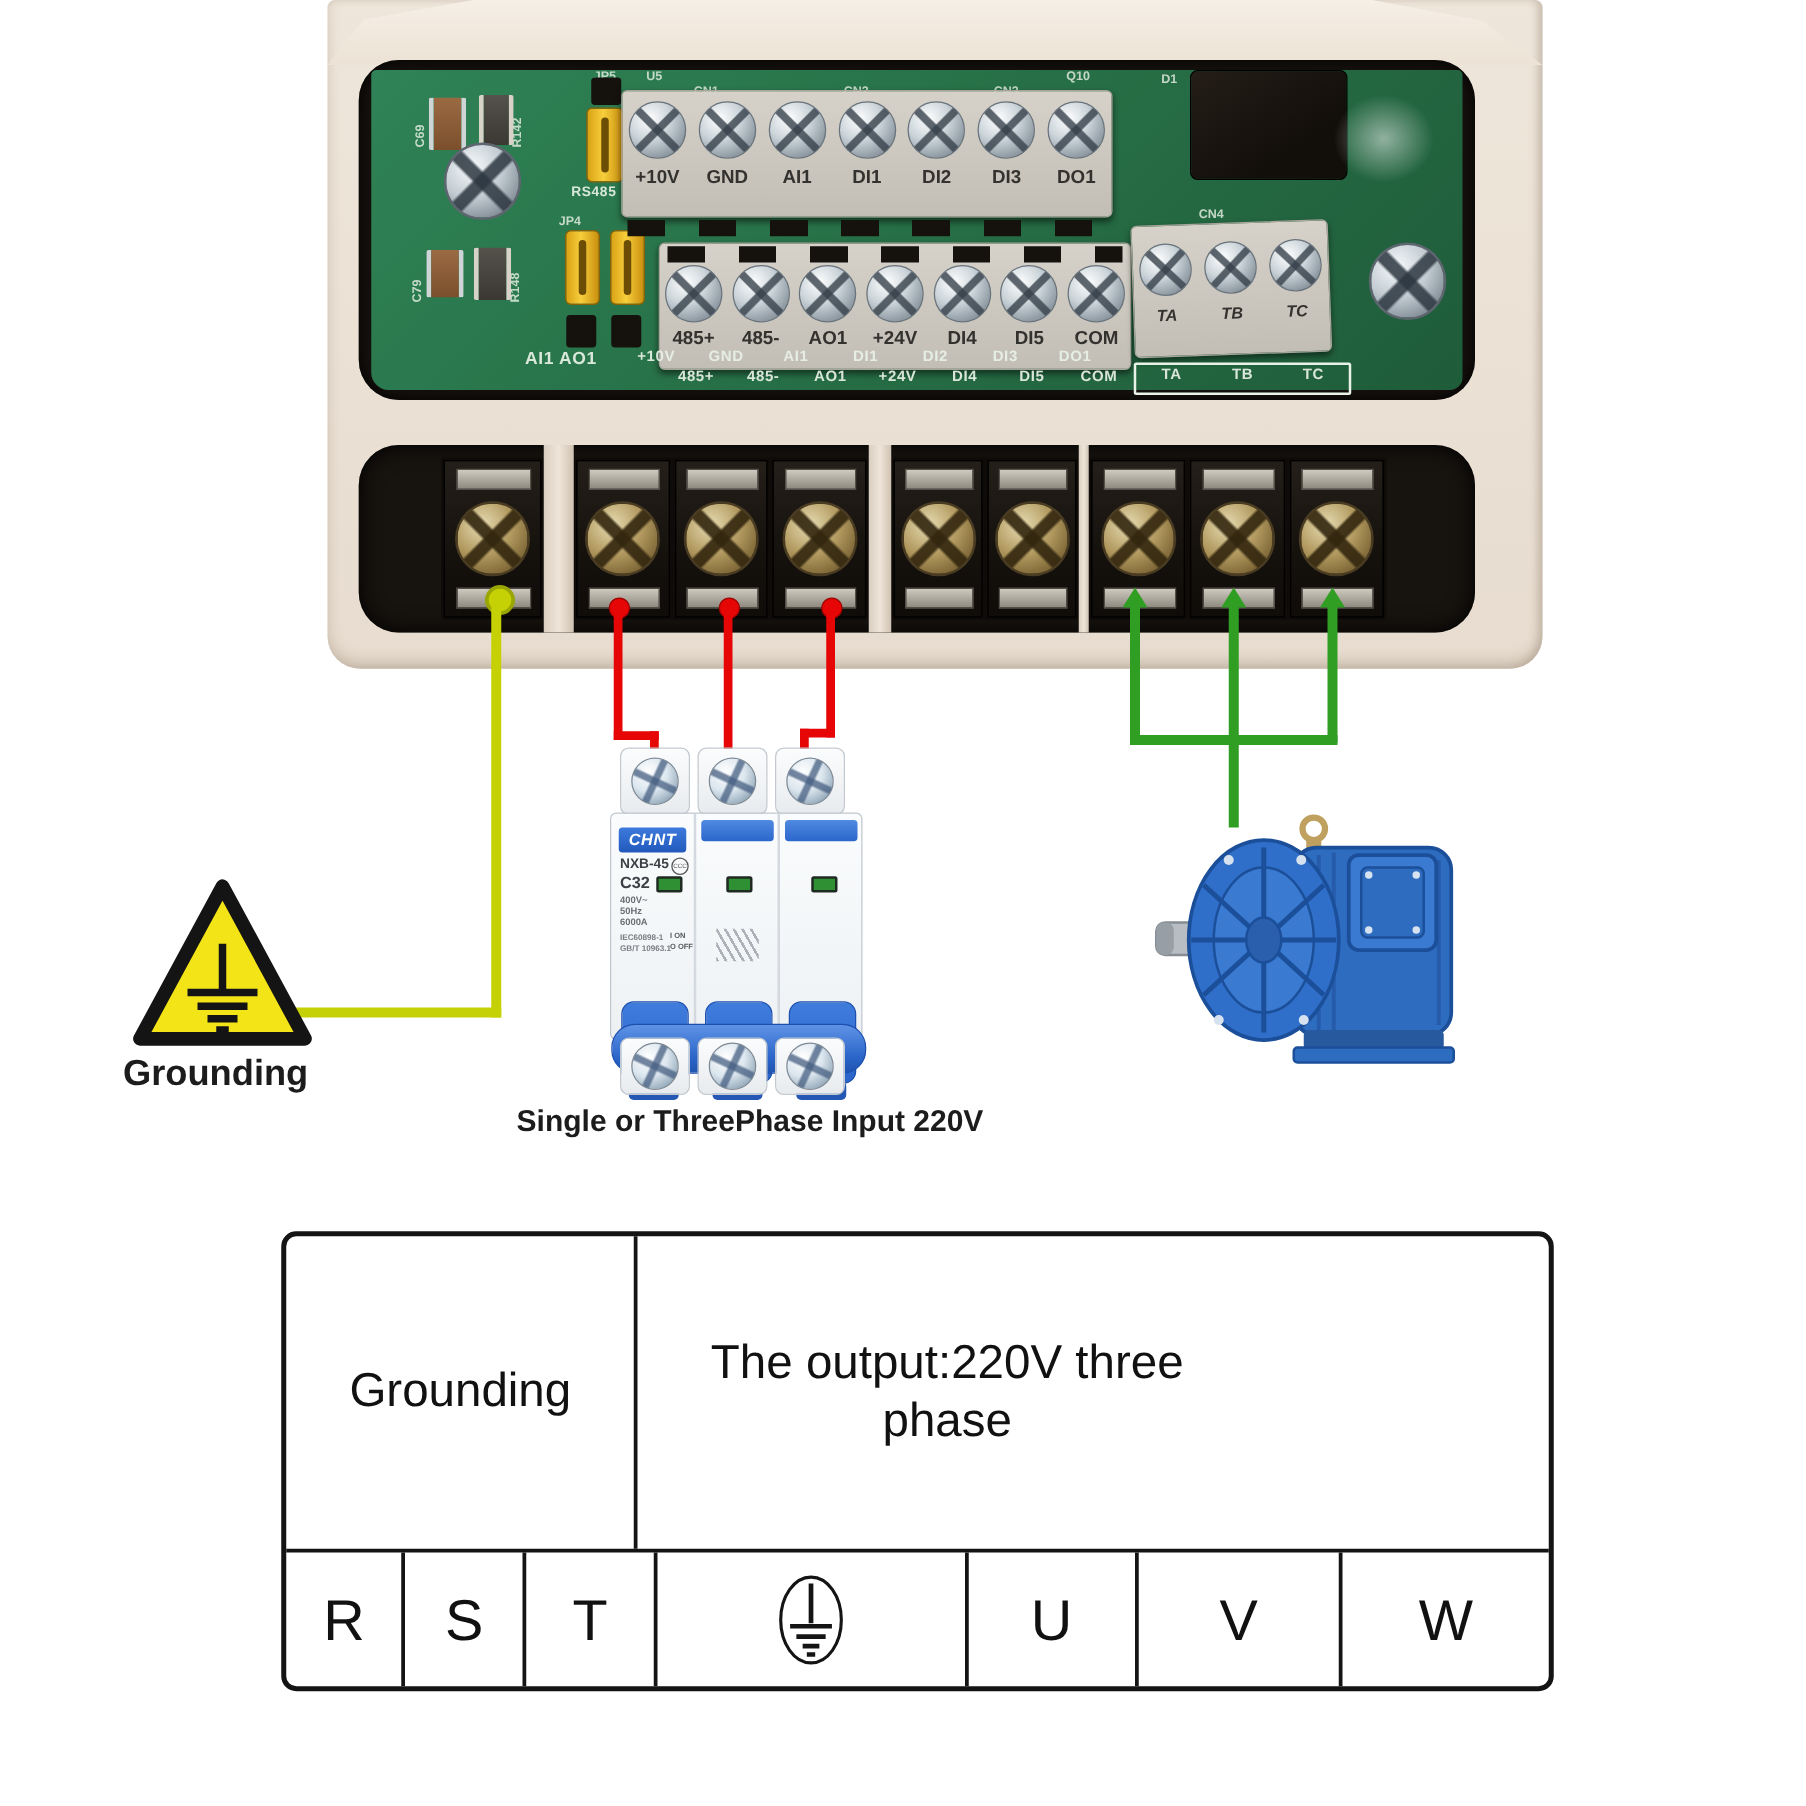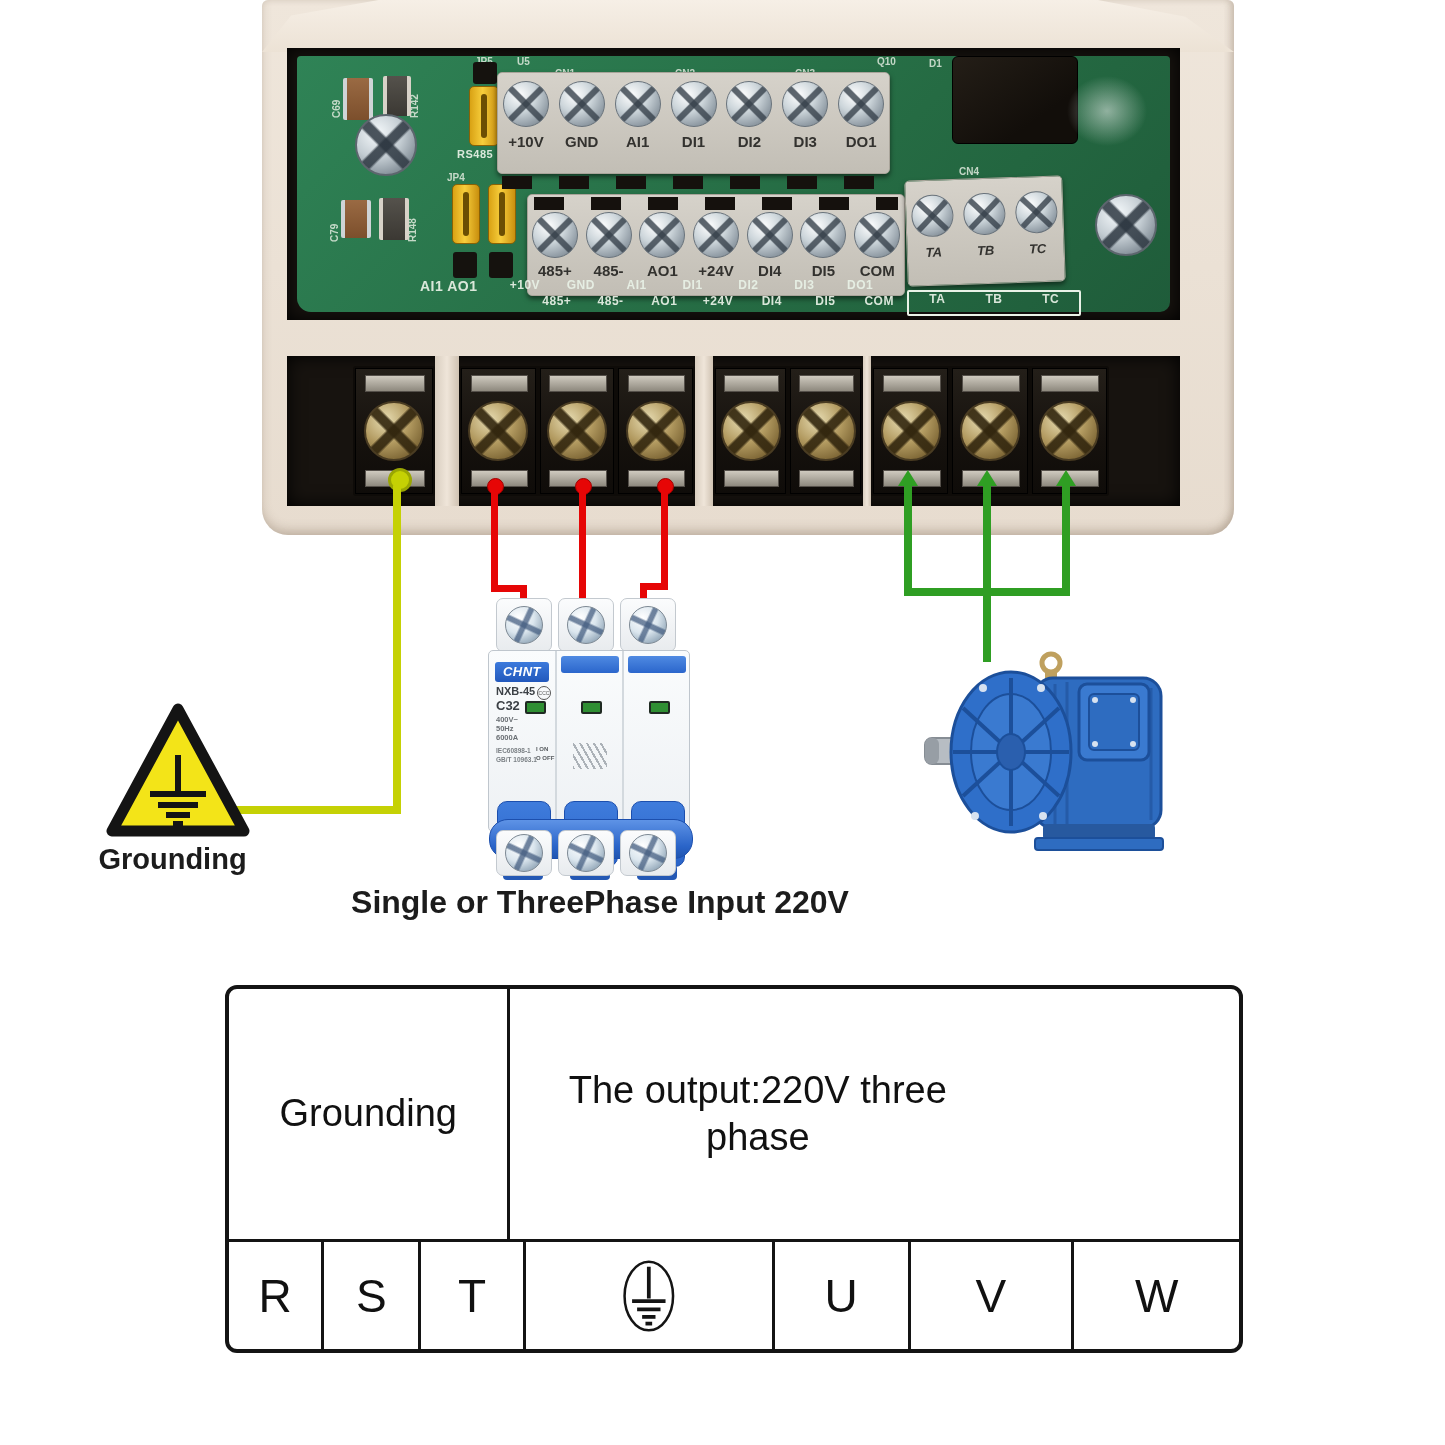--- a/index.html
+++ b/index.html
@@ -5,21 +5,21 @@
   html,body{margin:0;padding:0;background:#fff;}
   #canvas{position:relative;width:1445px;height:1445px;background:#fff;overflow:hidden;
           font-family:"Liberation Sans",sans-serif;}
   .abs{position:absolute;}
 
   
   #housing{left:262px;top:0;width:972px;height:535px;background:linear-gradient(#efe6db,#e7dccf);
            border-radius:6px 6px 26px 26px;box-shadow:inset 0 -6px 10px rgba(120,100,80,.25), inset -4px 0 6px rgba(120,100,80,.2);z-index:1;}
   #housing-top{left:0;top:0;width:972px;height:52px;background:linear-gradient(#f6efe6,#ece2d5);
            clip-path:polygon(0 100%,3% 30%,12% 0,86% 0,95% 32%,100% 100%,0 100%);}
-  .window{background:#17130f;box-shadow:inset 0 0 18px #000;}
+  .window{background:#17130f;box-shadow:inset 0 0 18px #000;border-radius:32px;}
   #win-control{left:25px;top:48px;width:893px;height:272px;}
   #win-power{left:25px;top:356px;width:893px;height:150px;}
 
   
   #pcb{left:10px;top:8px;width:873px;height:256px;background:linear-gradient(135deg,#2f8356,#256b43 60%,#1f5c3a);
        border-radius:4px 4px 10px 14px;}
   .silk{color:#e9f2e7;font-weight:bold;font-size:12px;letter-spacing:.5px;opacity:.92;}
   .silk-sm{color:#dfeadd;font-weight:bold;font-size:10px;opacity:.85;}
   .vert{transform:rotate(-90deg);transform-origin:left top;}
 
@@ -117,21 +117,21 @@
   <div id="housing" class="abs">
     <div id="housing-top" class="abs"></div>
 
     <div id="win-control" class="abs window">
       <div id="pcb" class="abs">
 
         <span class="abs silk-sm" style="left:220px;top:0px">U5</span>
         <span class="abs silk-sm" style="left:258px;top:12px">CN1</span>
         <span class="abs silk-sm" style="left:378px;top:12px">CN2</span>
         <span class="abs silk-sm" style="left:498px;top:12px">CN3</span>
-        <span class="abs silk-sm" style="left:580px;top:0px">Q10</span>
+        <span class="abs silk-sm" style="left:556px;top:0px">Q10</span>
         <span class="abs silk-sm" style="left:632px;top:2px">D1</span>
         <span class="abs silk-sm" style="left:668px;top:8px">D2</span>
         <span class="abs silk-sm" style="left:662px;top:110px">CN4</span>
         <span class="abs silk-sm" style="left:178px;top:0px">JP5</span>
         <span class="abs silk" style="left:160px;top:92px;font-size:11px">RS485</span>
         <span class="abs silk-sm" style="left:150px;top:116px">JP4</span>
         <span class="abs silk-sm vert" style="left:34px;top:62px">C69</span>
         <span class="abs silk-sm vert" style="left:112px;top:62px">R142</span>
         <span class="abs silk-sm vert" style="left:32px;top:186px">C79</span>
         <span class="abs silk-sm vert" style="left:110px;top:186px">R148</span>
@@ -416,21 +416,21 @@
     <div class="bk-tab bottom" style="left:8px;top:232px">
         <div class="screw-bk"></div>
       </div>
     <div class="bk-tab bottom" style="left:70px;top:232px">
         <div class="screw-bk"></div>
       </div>
     <div class="bk-tab bottom" style="left:132px;top:232px">
         <div class="screw-bk"></div>
       </div>
   </div>
-  <div class="caption" style="left:300px;top:884px;width:600px;font-size:32px">Single or ThreePhase Input 220V</div>
+  <div class="caption" style="left:300px;top:884px;width:600px;font-size:24px">Single or ThreePhase Input 220V</div>
 
   <svg id="motor" class="abs" viewBox="0 0 252 207">
 
     <rect x="2" y="90" width="52" height="26" rx="7" fill="#b7bdc3" stroke="#868d94" stroke-width="2"></rect>
     <rect x="2" y="90" width="14" height="26" rx="6" fill="#979ea5"></rect>
 
     <g>
       <circle cx="128" cy="15" r="9" fill="none" stroke="#bfa05e" stroke-width="5"></circle>
       <rect x="122" y="22" width="12" height="12" fill="#bfa05e"></rect>
     </g>

